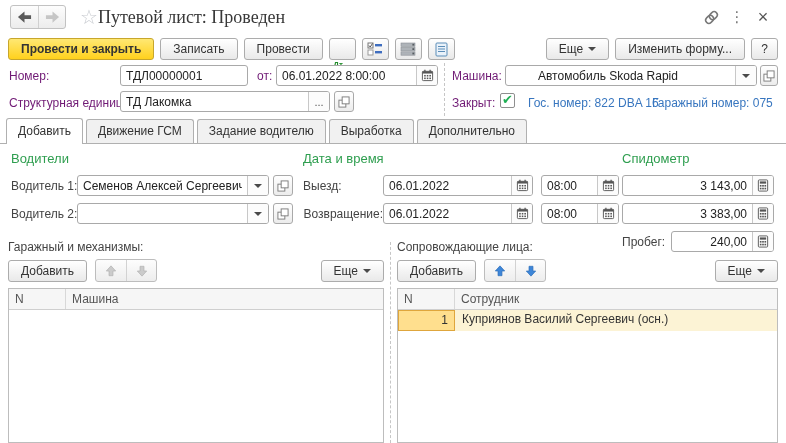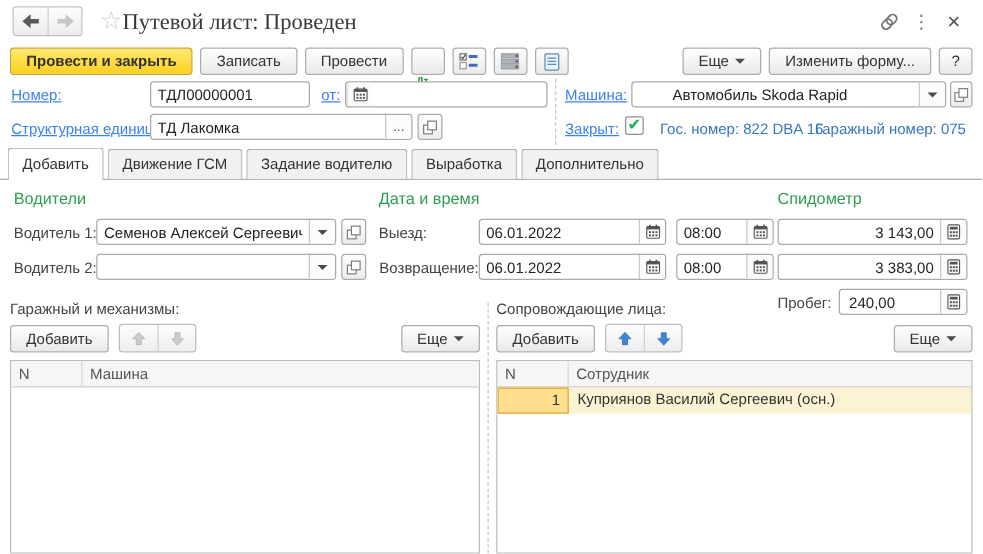--- a/index.html
+++ b/index.html
@@ -29,21 +29,21 @@
          display: inline-flex; align-items: center; gap: 5px; cursor: pointer; white-space: nowrap; }
   .btn-primary { background: linear-gradient(#ffe873,#ffd11d); border-color: #c7a62c; font-weight: bold; }
   .icon-btn { width: 27px; padding: 0; justify-content: center; }
   .caret { width: 0; height: 0; border-left: 4px solid transparent; border-right: 4px solid transparent;
            border-top: 4px solid #4a4a4a; display: inline-block; }
   .dtkt { position: relative; width: 18px; height: 16px; font-size: 8px; font-weight: bold; line-height: 1; margin-top: 39px; }
   .dtkt .dt { position: absolute; top: 0; left: 0; color: #1e8b28; text-decoration: underline; }
   .dtkt .kt { position: absolute; bottom: 0; right: 0; color: #c0392b; text-decoration: underline; }
   
   .headerfields { position: relative; height: 58px; }
-  .flabel { position: absolute; height: 20px; line-height: 20px; color: #3b82f6; white-space: nowrap; text-decoration: underline; }
+  .flabel { position: absolute; height: 20px; line-height: 20px; color: #701a75; white-space: nowrap; }
   .field { position: absolute; height: 21px; display: flex; align-items: center;
            border: 1px solid #a9a9a9; border-radius: 3px; background: #fff; overflow: hidden; }
   .field input { border: none; outline: none; background: transparent; font: inherit; color: #222;
                  width: 100%; height: 100%; padding: 0 5px; min-width: 0; }
   .field-btn { width: 21px; align-self: stretch; flex: none; display: flex; align-items: center;
                justify-content: center; border-left: 1px solid #c8c8c8; background: #fcfcfc; cursor: pointer; }
   .sq-btn { position: absolute; width: 20px; height: 21px; border: 1px solid #a9a9a9; border-radius: 3px;
             background: linear-gradient(#fff,#ececec); display: flex; align-items: center;
             justify-content: center; cursor: pointer; }
   .vsep { position: absolute; border-left: 1px dashed #c6c6c6; }
@@ -178,20 +178,21 @@
   <button class="btn icon-btn">?</button>
 </div>
 
 <div class="headerfields">
   <div class="flabel" style="left:9px; top:6px;">Номер:</div>
   <div class="field" style="left:120px; top:5px; width:128px;">
     <input value="ТДЛ00000001" style="">
   </div>
   <div class="flabel" style="left:257px; top:6px;">от:</div>
   <div class="field" style="left:276px; top:5px; width:162px;">
+    <input value="06.01.2022 8:00:00" style="">
     <div class="field-btn">
       <span>
         <svg width="13" height="13" viewBox="0 0 14 14">
           <rect x="1.5" y="2.5" width="11" height="10" rx="1" fill="#fff" stroke="#555"></rect>
           <rect x="1.5" y="2.5" width="11" height="2.4" fill="#555"></rect>
           <line x1="4.2" y1="0.8" x2="4.2" y2="3" stroke="#555" stroke-width="1.4"></line>
           <line x1="9.8" y1="0.8" x2="9.8" y2="3" stroke="#555" stroke-width="1.4"></line>
           <g fill="#555">
               <rect x="3.4" y="6.4" width="1.7" height="1.7"></rect>
               <rect x="6.2" y="6.4" width="1.7" height="1.7"></rect>
@@ -425,21 +426,21 @@
                   <rect x="5.1" y="9.4" width="1.8" height="1.8"></rect>
                   <rect x="7.6" y="9.4" width="1.8" height="1.8"></rect>
                 </g>
               </svg>
           </span>
         </div>
       </div>
     </div>
     <div class="frow" style="justify-content:flex-end;">
       <span class="lbl" style="margin-right:6px;">Пробег:</span>
-      <div class="ifield" style="width:108px;gap:31px;">
+      <div class="ifield" style="width:108px;">
         <input class="num" value="240,00" style="">
         <div class="field-btn">
           <span>
             <svg width="12" height="13" viewBox="0 0 12 14">
                 <rect x="1" y="1" width="10" height="12" rx="1" fill="#fff" stroke="#555"></rect>
                 <rect x="2.6" y="2.6" width="6.8" height="2.4" fill="#555"></rect>
                 <g fill="#555">
                   <rect x="2.6" y="6.4" width="1.8" height="1.8"></rect>
                   <rect x="5.1" y="6.4" width="1.8" height="1.8"></rect>
                   <rect x="7.6" y="6.4" width="1.8" height="1.8"></rect>

